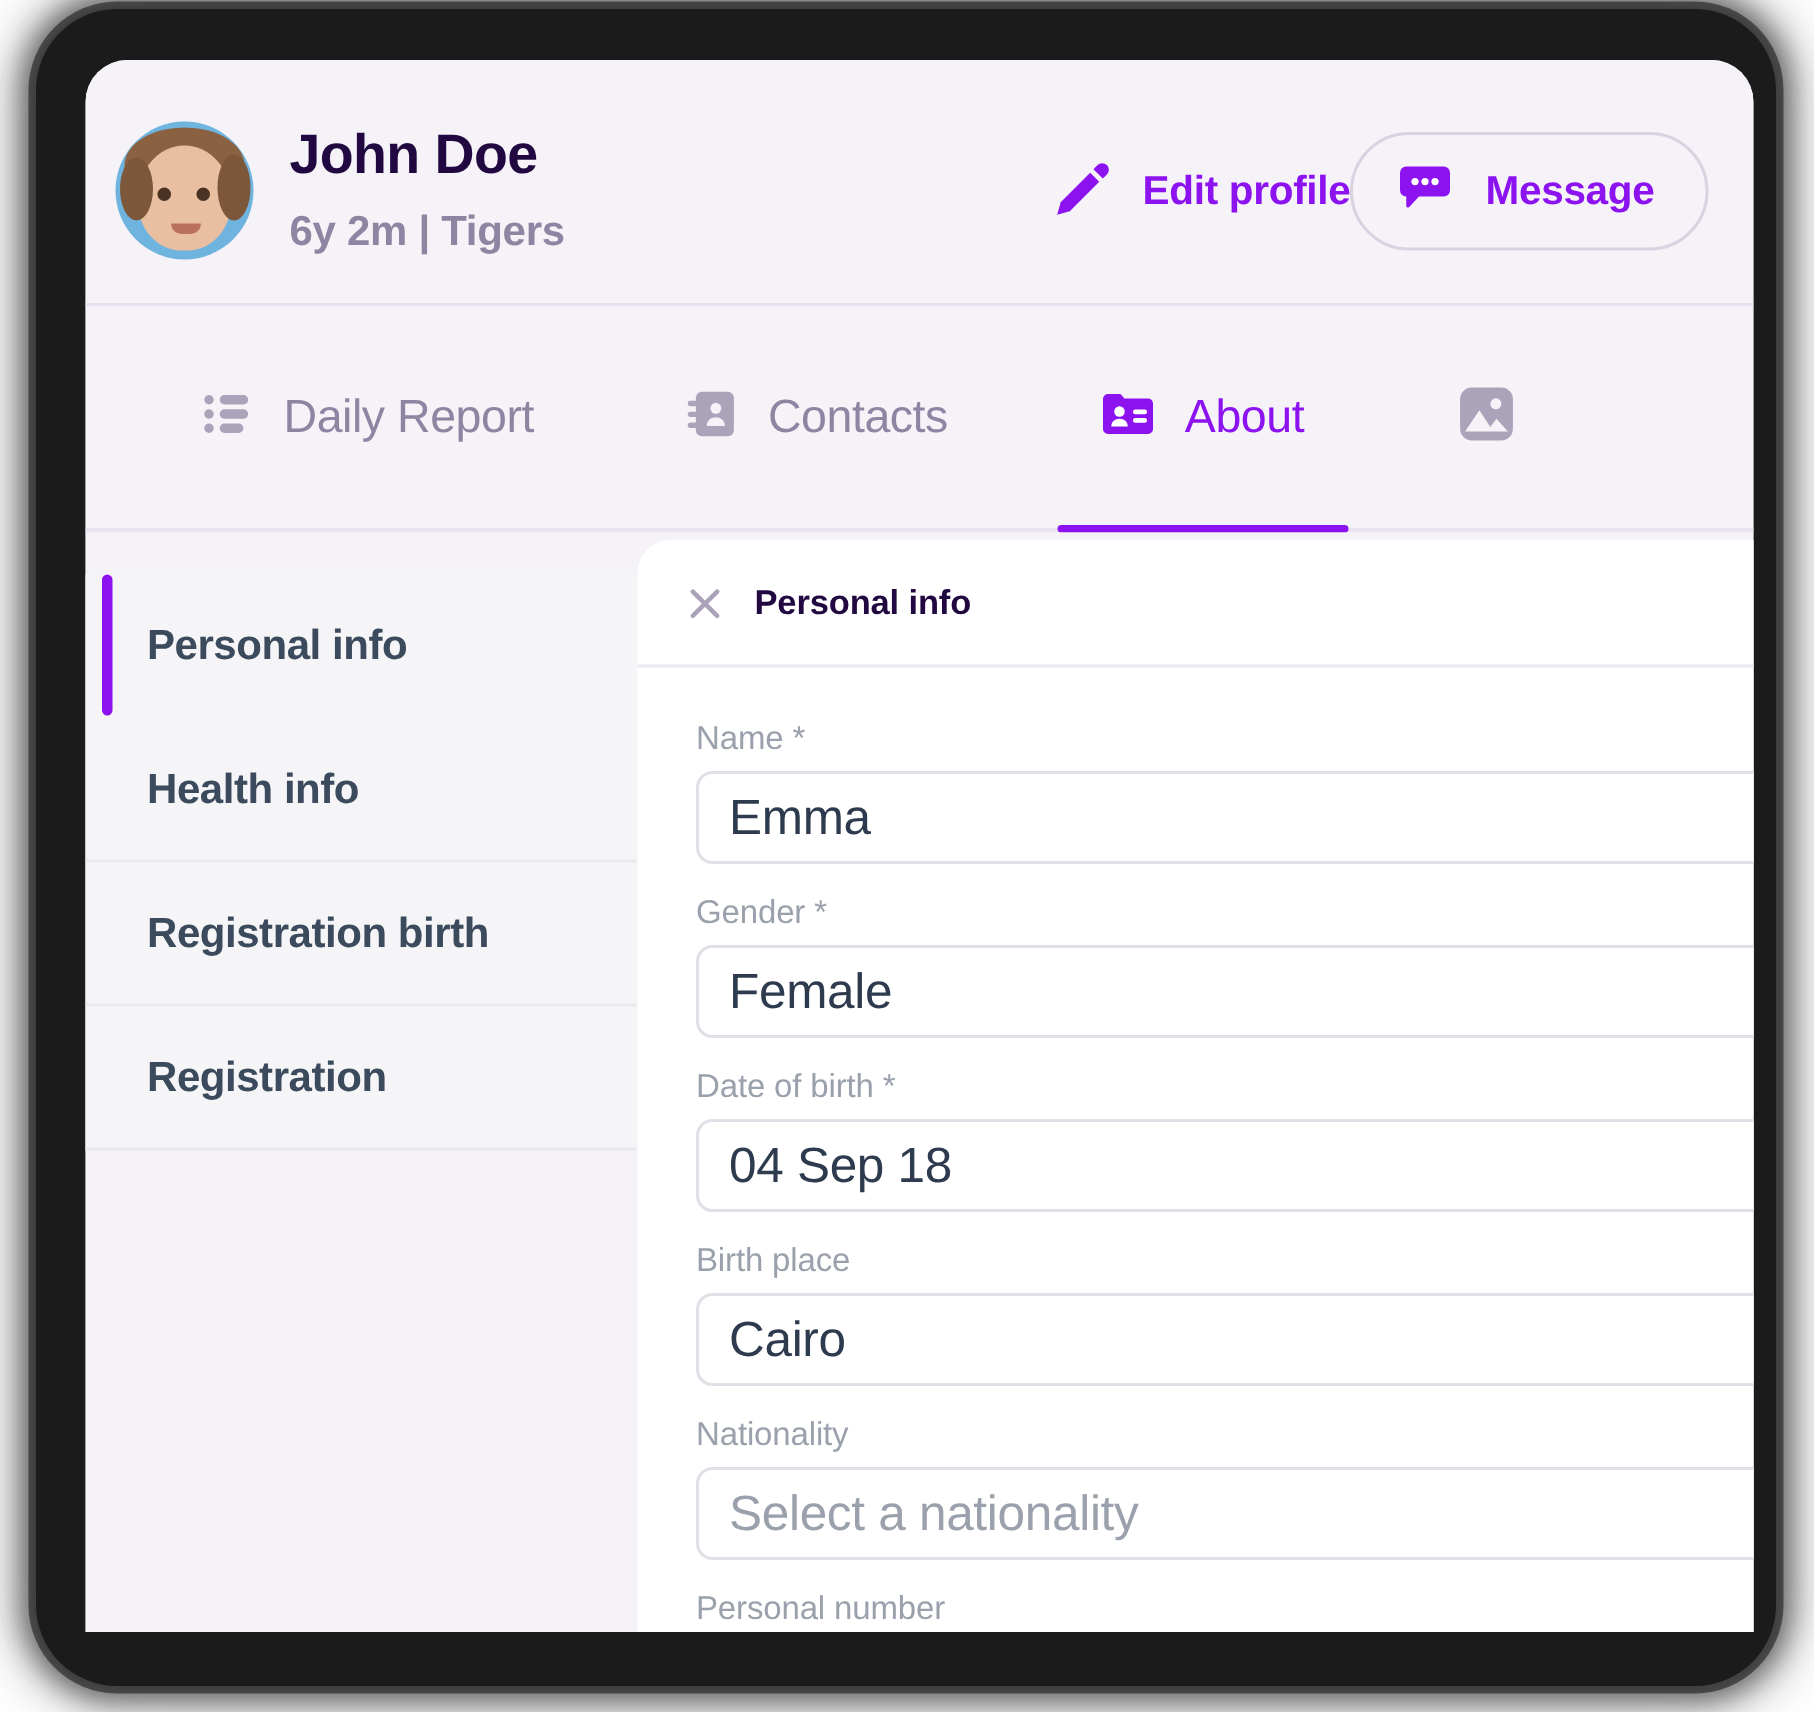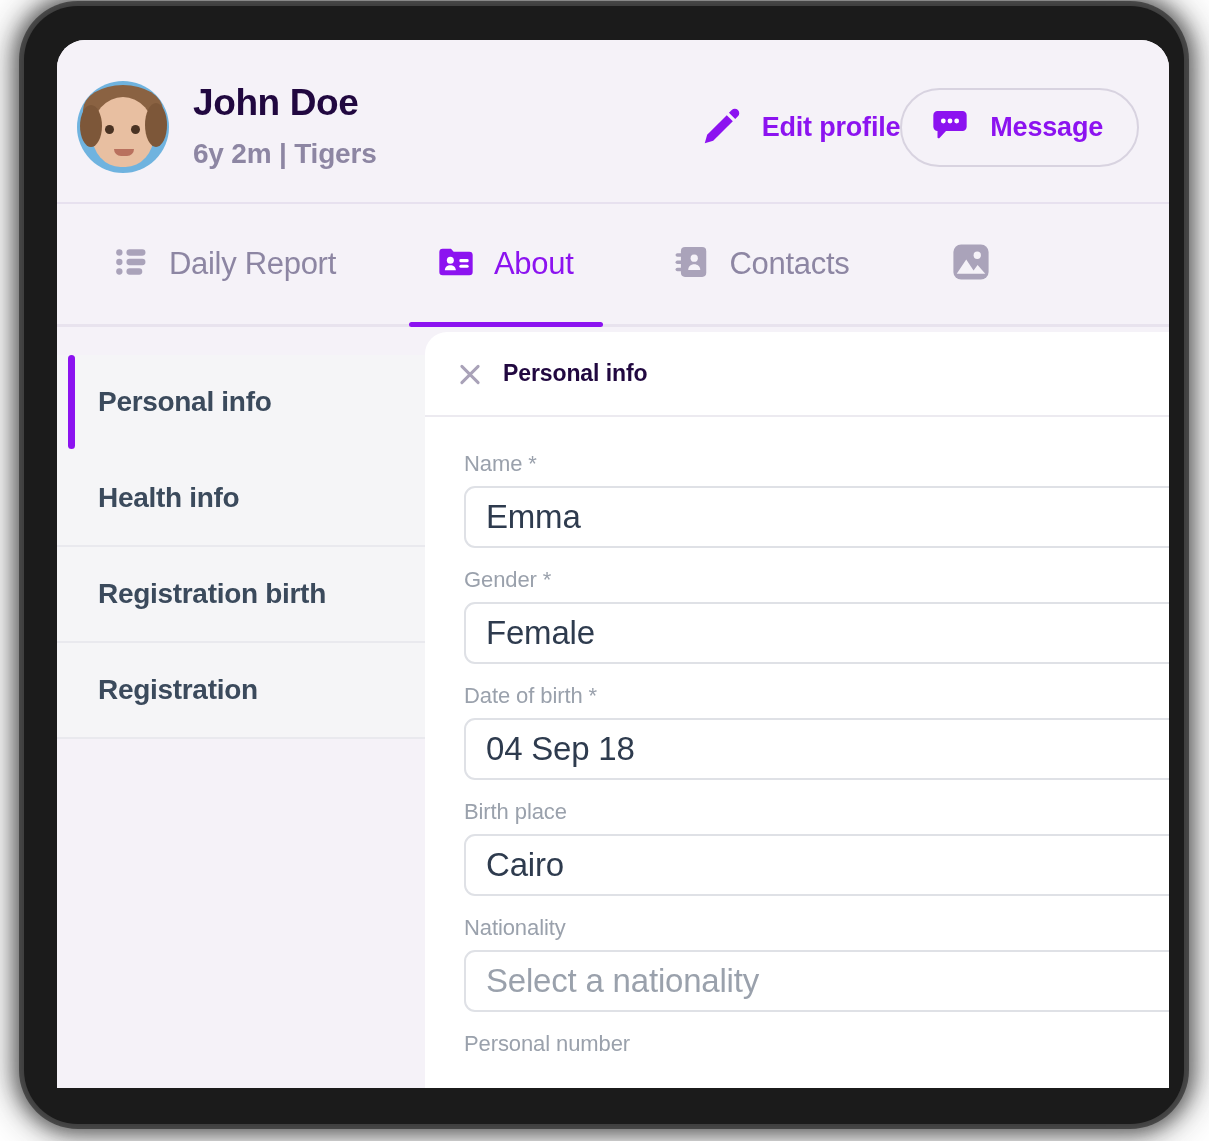--- a/index.html
+++ b/index.html
@@ -156,25 +156,25 @@
   #message-button .label {
     font-size: 27px;
     font-weight: bold;
     color: #8c13f0;
     letter-spacing: -0.2px;
   }
 
   
   #tab-bar {
     position: relative;
-    height: 123px;
+    height: 151px;
     background: #f5f2f8;
     display: flex;
     align-items: center;
-    padding-left: 56px;
+    padding-left: 76px;
     box-sizing: border-box;
     border-bottom: 3px solid #e8e3ee;
   }
   .tab {
     display: flex;
     align-items: center;
     gap: 18px;
     height: 100%;
     position: relative;
     cursor: pointer;
@@ -377,47 +377,47 @@
             <rect x="8.5" y="4" width="12" height="4" rx="2"></rect>
           <circle cx="4" cy="12" r="2"></circle>
             <rect x="8.5" y="10" width="12" height="4" rx="2"></rect>
           <circle cx="4" cy="18" r="2"></circle>
             <rect x="8.5" y="16" width="10" height="4" rx="2"></rect>
         </svg>
       </span>
       <span class="tab-label">Daily Report</span>
     </div>
 
-    <div class="tab active">
-      <span>
-        <svg width="40" height="40" viewBox="0 0 24 24" fill="#8c13f0">
-          <path d="M2 6a2 2 0 0 1 2-2h5l1.6 1.8H20a2 2 0 0 1 2 2V18a2 2 0 0 1-2 2H4a2 2 0 0 1-2-2z"></path>
-          <circle cx="8.6" cy="11" r="2.1" fill="#ffffff"></circle>
-          <path d="M5.3 17c0-2 1.5-3.1 3.3-3.1S11.9 15 11.9 17z" fill="#ffffff"></path>
-          <rect x="14" y="10.2" width="5.6" height="1.9" rx="0.9" fill="#ffffff"></rect>
-          <rect x="14" y="13.6" width="5.6" height="1.9" rx="0.9" fill="#ffffff"></rect>
-        </svg>
-      </span>
-      <span class="tab-label">About</span>
-    </div>
-
     <div class="tab">
       <span>
         <svg width="38" height="38" viewBox="0 0 24 24" fill="#aaa3ba">
           <rect x="5" y="2.6" width="16" height="18.8" rx="2.6"></rect>
           <rect x="1.6" y="6.4" width="5" height="2.3" rx="1.15"></rect>
           <rect x="1.6" y="11" width="5" height="2.3" rx="1.15"></rect>
           <rect x="1.6" y="15.6" width="5" height="2.3" rx="1.15"></rect>
           <circle cx="13.4" cy="9.6" r="2.3" fill="#f5f2f8"></circle>
           <path d="M9.6 17c0-2.3 1.8-3.6 3.8-3.6S17.2 14.7 17.2 17z" fill="#f5f2f8"></path>
         </svg>
       </span>
       <span class="tab-label">Contacts</span>
     </div>
 
+    <div class="tab active">
+      <span>
+        <svg width="40" height="40" viewBox="0 0 24 24" fill="#8c13f0">
+          <path d="M2 6a2 2 0 0 1 2-2h5l1.6 1.8H20a2 2 0 0 1 2 2V18a2 2 0 0 1-2 2H4a2 2 0 0 1-2-2z"></path>
+          <circle cx="8.6" cy="11" r="2.1" fill="#ffffff"></circle>
+          <path d="M5.3 17c0-2 1.5-3.1 3.3-3.1S11.9 15 11.9 17z" fill="#ffffff"></path>
+          <rect x="14" y="10.2" width="5.6" height="1.9" rx="0.9" fill="#ffffff"></rect>
+          <rect x="14" y="13.6" width="5.6" height="1.9" rx="0.9" fill="#ffffff"></rect>
+        </svg>
+      </span>
+      <span class="tab-label">About</span>
+    </div>
+
     <div class="tab" style="margin-right:0;">
       <span>
         <svg width="44" height="44" viewBox="0 0 24 24" fill="#aaa3ba">
           <rect x="2.4" y="2.4" width="19.2" height="19.2" rx="4.2"></rect>
           <circle cx="15.4" cy="8.3" r="2" fill="#f5f2f8"></circle>
           <path d="M4.2 18.4 9.4 10.6l4 6.1 2.2-3 4.2 4.7z" fill="#f5f2f8"></path>
         </svg>
       </span>
       <span class="tab-label"></span>
     </div>

